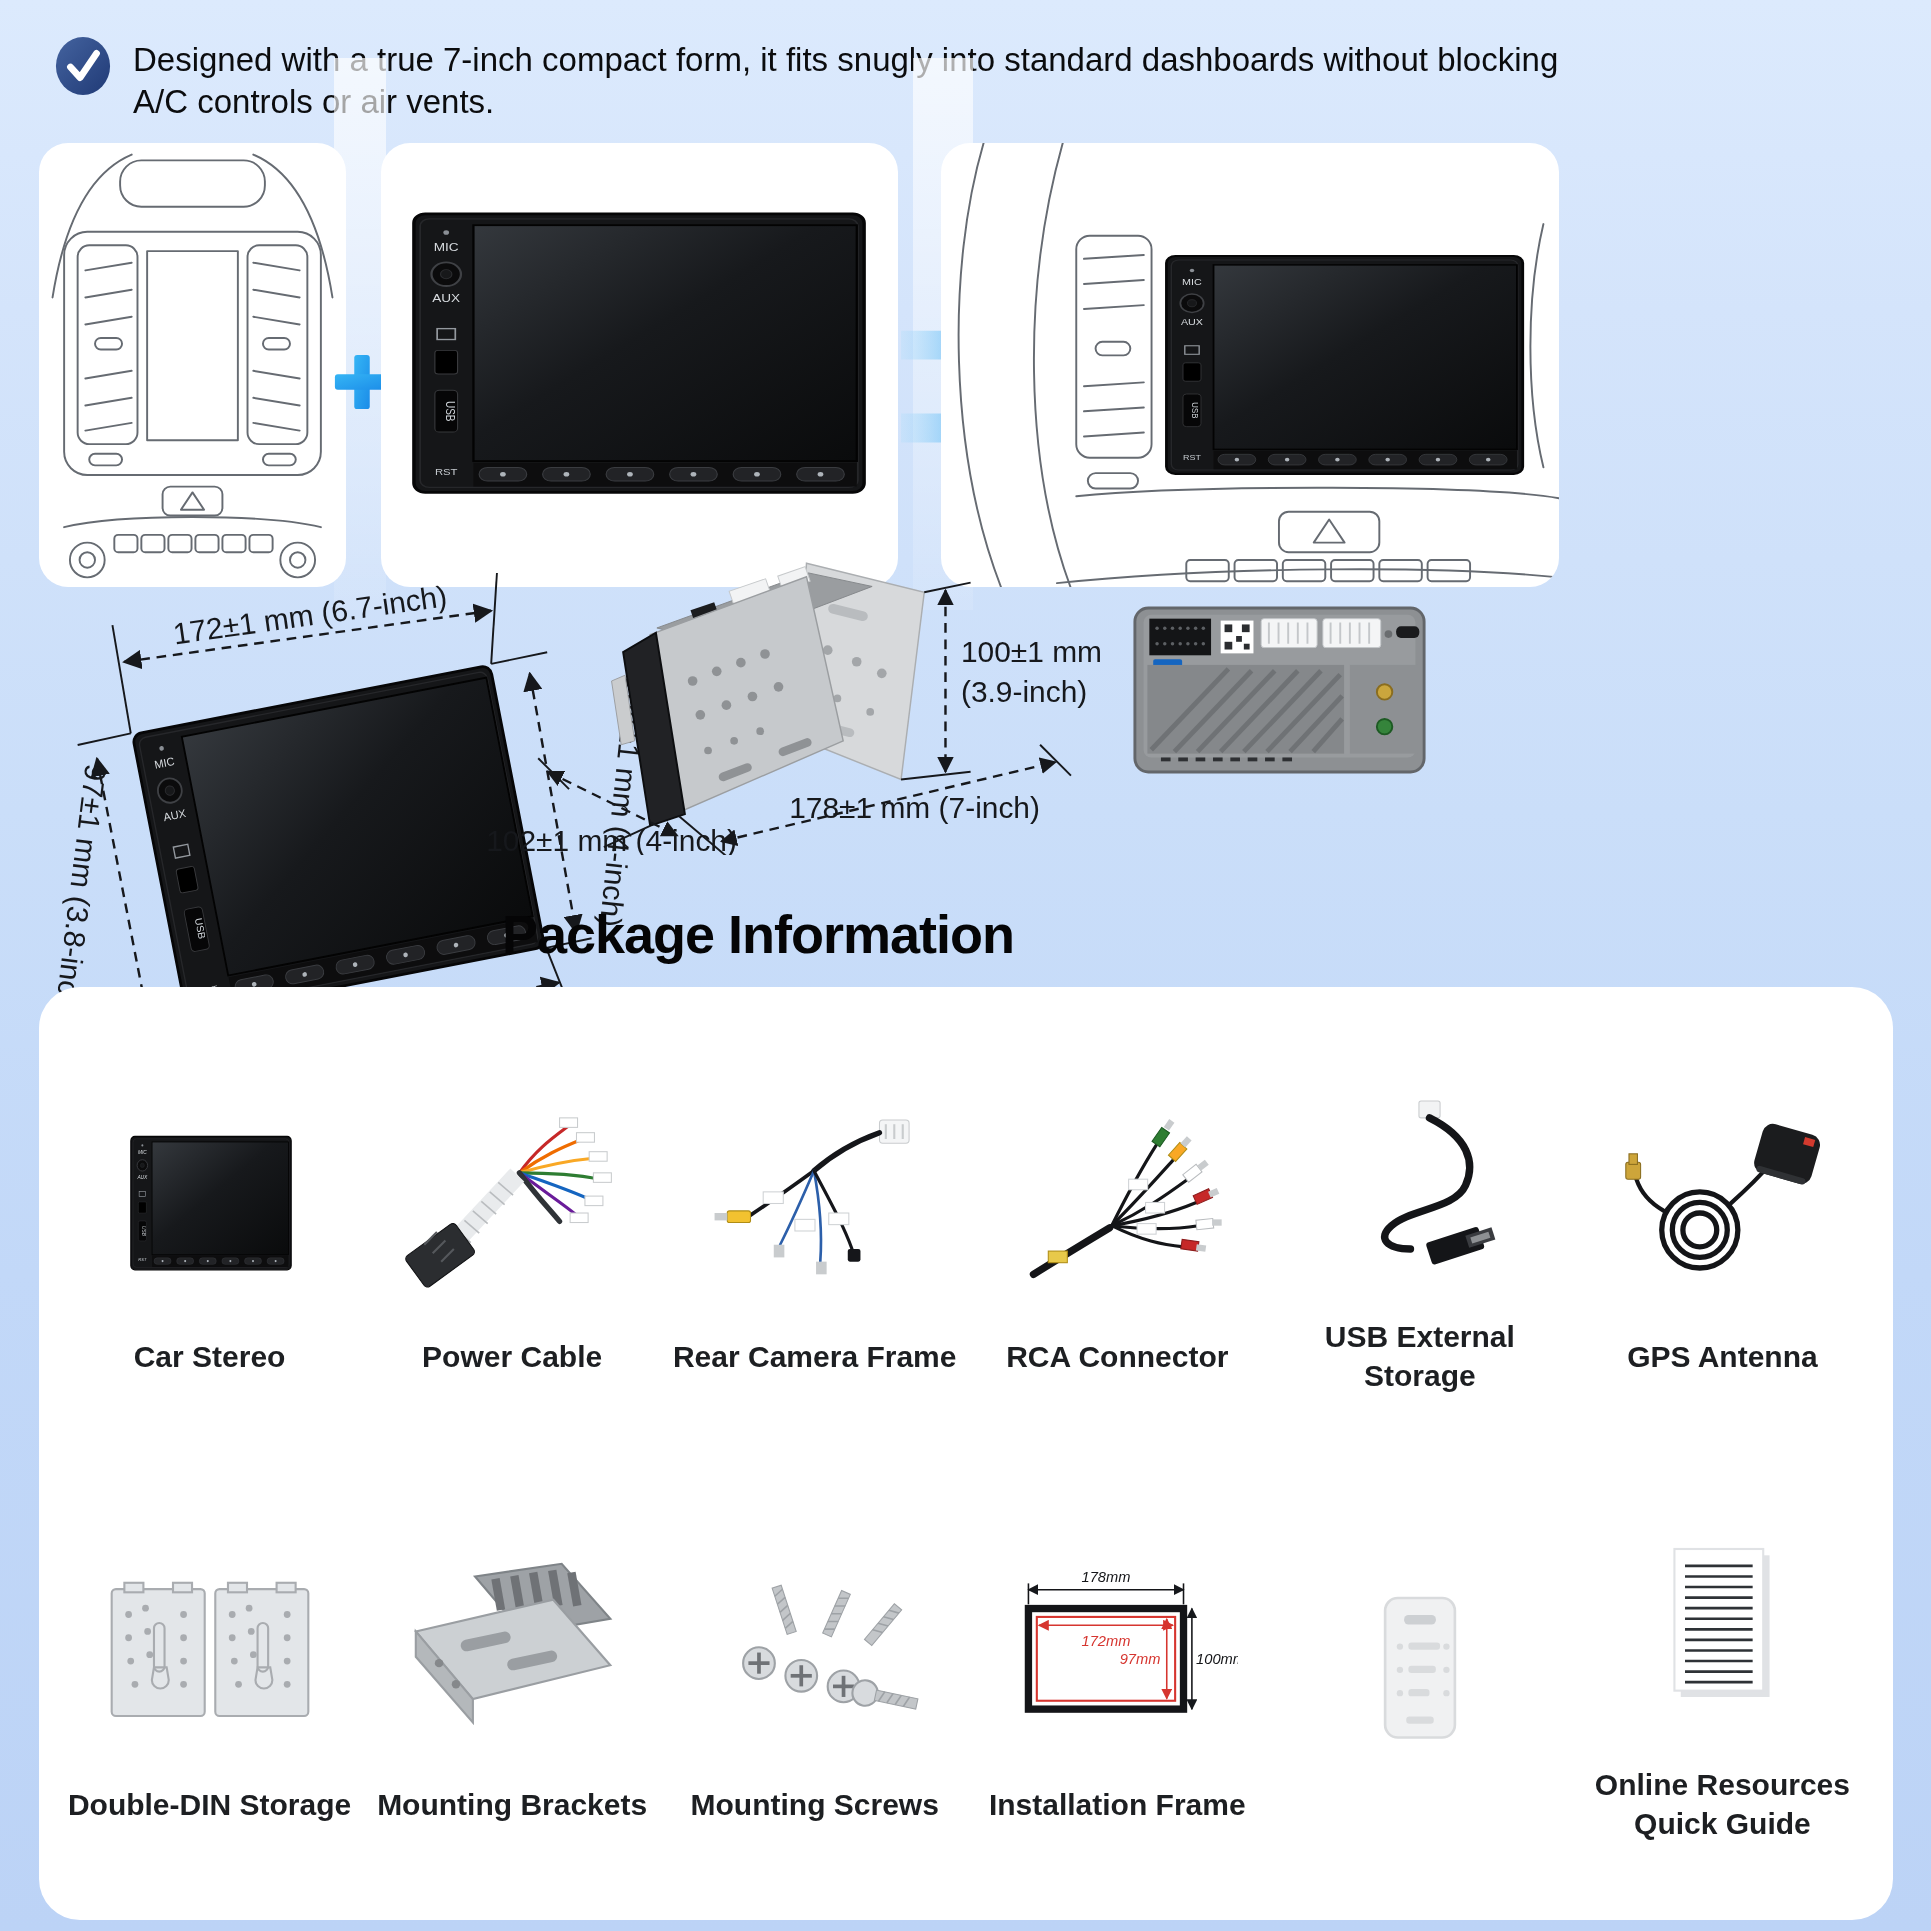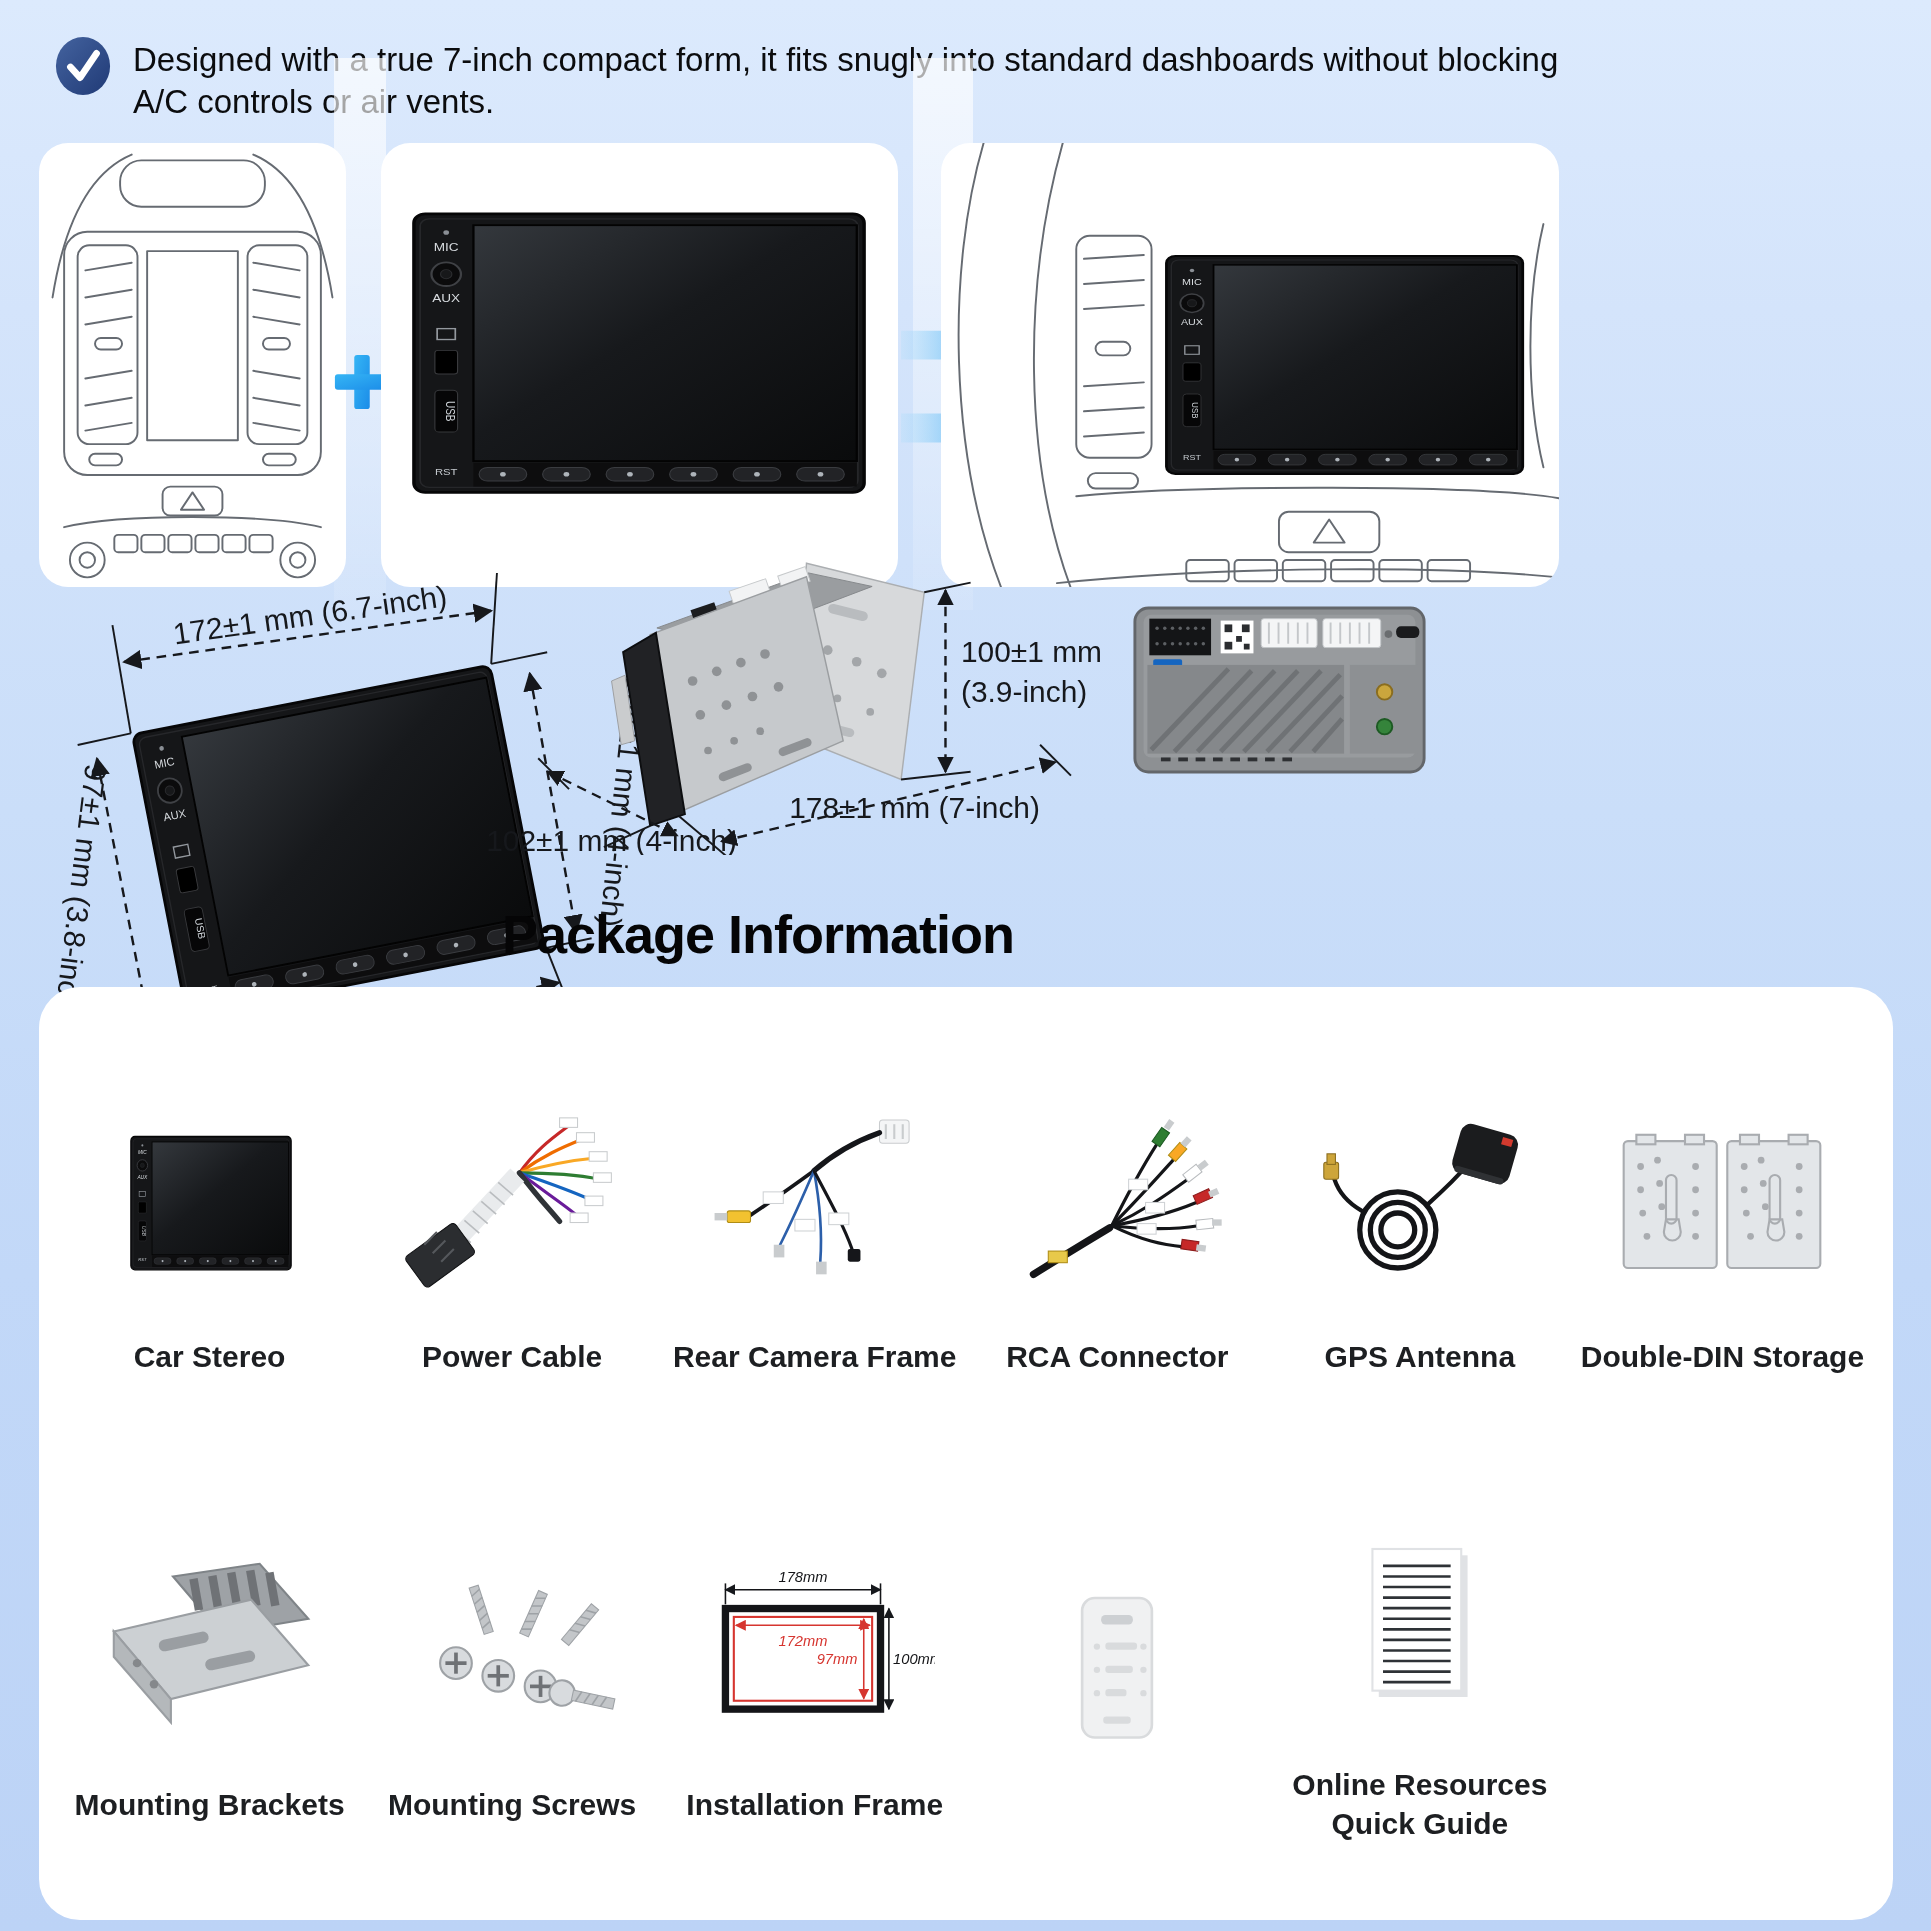--- a/index.html
+++ b/index.html
@@ -475,20 +475,34 @@
           <g fill="#ffffff" stroke="#cfd2d5">
             <rect x="116" y="62" width="18" height="10"></rect>
               <rect x="132" y="84" width="18" height="10"></rect>
               <rect x="124" y="104" width="18" height="10"></rect>
           </g>
         </svg>
       </div>
       <div class="pkg-label">RCA Connector</div>
     </div>
 
+    <div class="pkg-item">
+      <div class="pkg-icon">
+        <svg width="222" height="203" viewBox="0 0 210 170">
+          <rect x="104" y="6" width="20" height="16" rx="2" fill="#f2f3f4" stroke="#c9ccce"></rect>
+          <path d="M114,22 C150,40 158,64 148,86 C138,108 96,108 78,124 C64,136 74,146 96,146" stroke="#141518" stroke-width="7" fill="none" stroke-linecap="round"></path>
+          <g transform="rotate(-18 138 142)">
+            <rect x="112" y="132" width="52 " height="22" rx="3" fill="#141518"></rect>
+            <rect x="150" y="137" width="26" height="12" fill="#3a3c40"></rect>
+            <rect x="154" y="140" width="18" height="6" fill="#8d9093"></rect>
+          </g>
+        </svg>
+      </div>
+      <div class="pkg-label">USB External Storage</div>
+    </div>
 
     <div class="pkg-item">
       <div class="pkg-icon">
         <svg width="222" height="203" viewBox="0 0 210 170">
           <g fill="none" stroke="#141518" stroke-linecap="round">
             <circle cx="84" cy="110" r="36" stroke-width="5"></circle>
             <circle cx="84" cy="110" r="26" stroke-width="5"></circle>
             <circle cx="84" cy="110" r="16" stroke-width="5"></circle>
             <path d="M112,86 C130,70 142,58 152,46" stroke-width="4"></path>
             <path d="M50,92 C36,84 28,74 24,62" stroke-width="4"></path>

